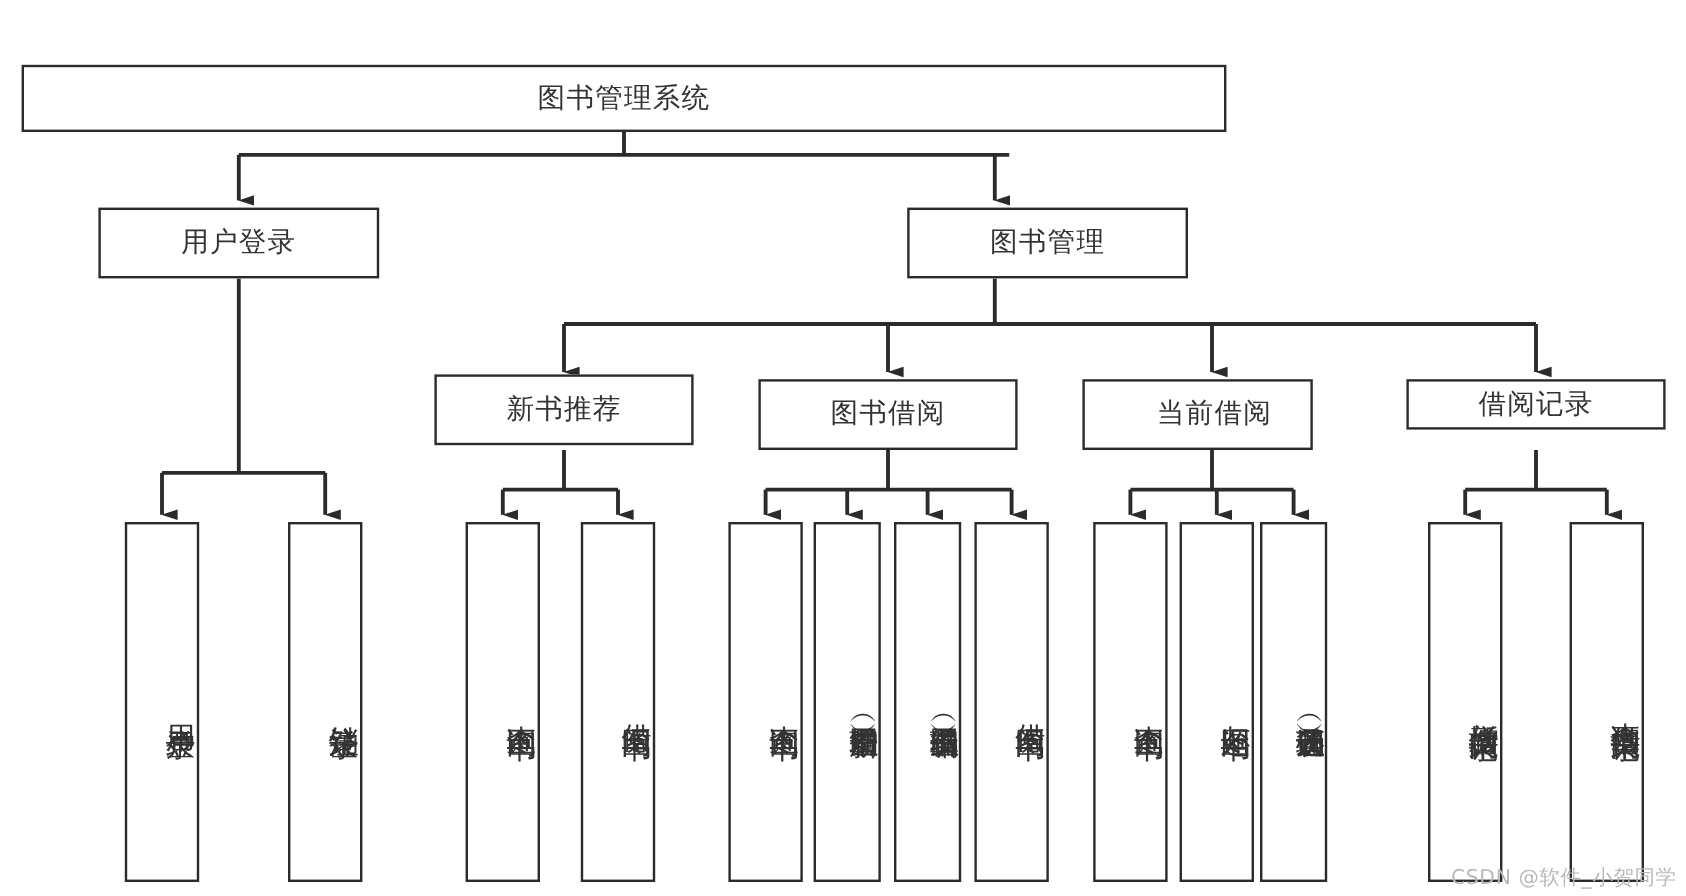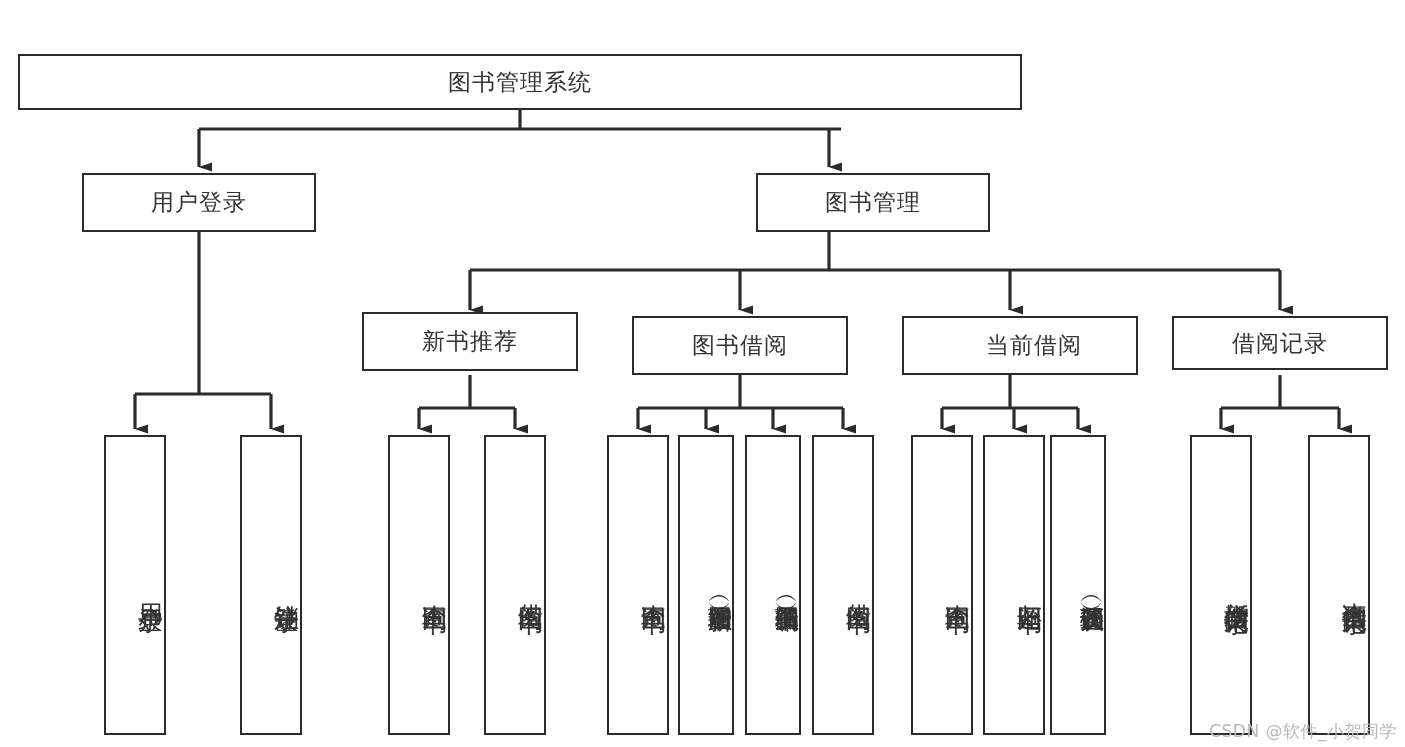--- a/index.html
+++ b/index.html
@@ -124,22 +124,22 @@
     </g>
   </svg>
 
   <div class="node node-h node-root" id="root-node" style="left: 18px; top: 14px; width: 1004px; height: 56px; margin-top: 40px;">图书管理系统</div>
 
   <div class="node node-h" id="l2-0" style="left: 82px; top: 173px; width: 234px; height: 59px;">用户登录</div>
   <div class="node node-h" id="l2-1" style="left: 712px; top: 173px; width: 234px; height: 59px; margin-left: 44px;">图书管理</div>
 
   <div class="node node-h" id="l3-0" style="left: 362px; top: 312px; width: 216px; height: 59px;">新书推荐</div>
   <div class="node node-h" id="l3-1" style="left: 632px; top: 316px; width: 216px; height: 59px; text-align: right;">图书借阅</div>
-  <div class="node node-h" id="l3-2" style="left: 902px; top: 316px; width: 236px; height: 59px; padding-left: 28px;">当前借阅</div>
-  <div class="node node-h" id="l3-3" style="left: 1172px; top: 316px; width: 216px; height: 54px;">借阅记录</div>
+  <div class="node node-h" id="l3-2" style="left: 902px; top: 316px; width: 192px; height: 59px; padding-left: 28px;">当前借阅</div>
+  <div class="node node-h" id="l3-3" style="left: 1172px; top: 316px; width: 216px; height: 42px;">借阅记录</div>
 
   <div class="node node-v" id="leaf-0" style="left: 104px; top: 435px; width: 62px; height: 300px;">用户登录</div>
   <div class="node node-v" id="leaf-1" style="left: 240px; top: 435px; width: 62px; height: 300px;">注销登录</div>
   <div class="node node-v" id="leaf-2" style="left: 388px; top: 435px; width: 62px; height: 300px;">查询图书</div>
   <div class="node node-v" id="leaf-3" style="left: 484px; top: 435px; width: 62px; height: 300px;">借阅图书</div>
   <div class="node node-v" id="leaf-4" style="left: 607px; top: 435px; width: 62px; height: 300px;">查询图书</div>
   <div class="node node-v tall-text" id="leaf-5" style="left: 678px; top: 435px; width: 56px; height: 300px;">新增图书（管理员）</div>
   <div class="node node-v tall-text" id="leaf-6" style="left: 745px; top: 435px; width: 56px; height: 300px;">编辑图书（管理员）</div>
   <div class="node node-v" id="leaf-7" style="left: 812px; top: 435px; width: 62px; height: 300px;">借阅图书</div>
   <div class="node node-v" id="leaf-8" style="left: 911px; top: 435px; width: 62px; height: 300px;">查询图书</div>

